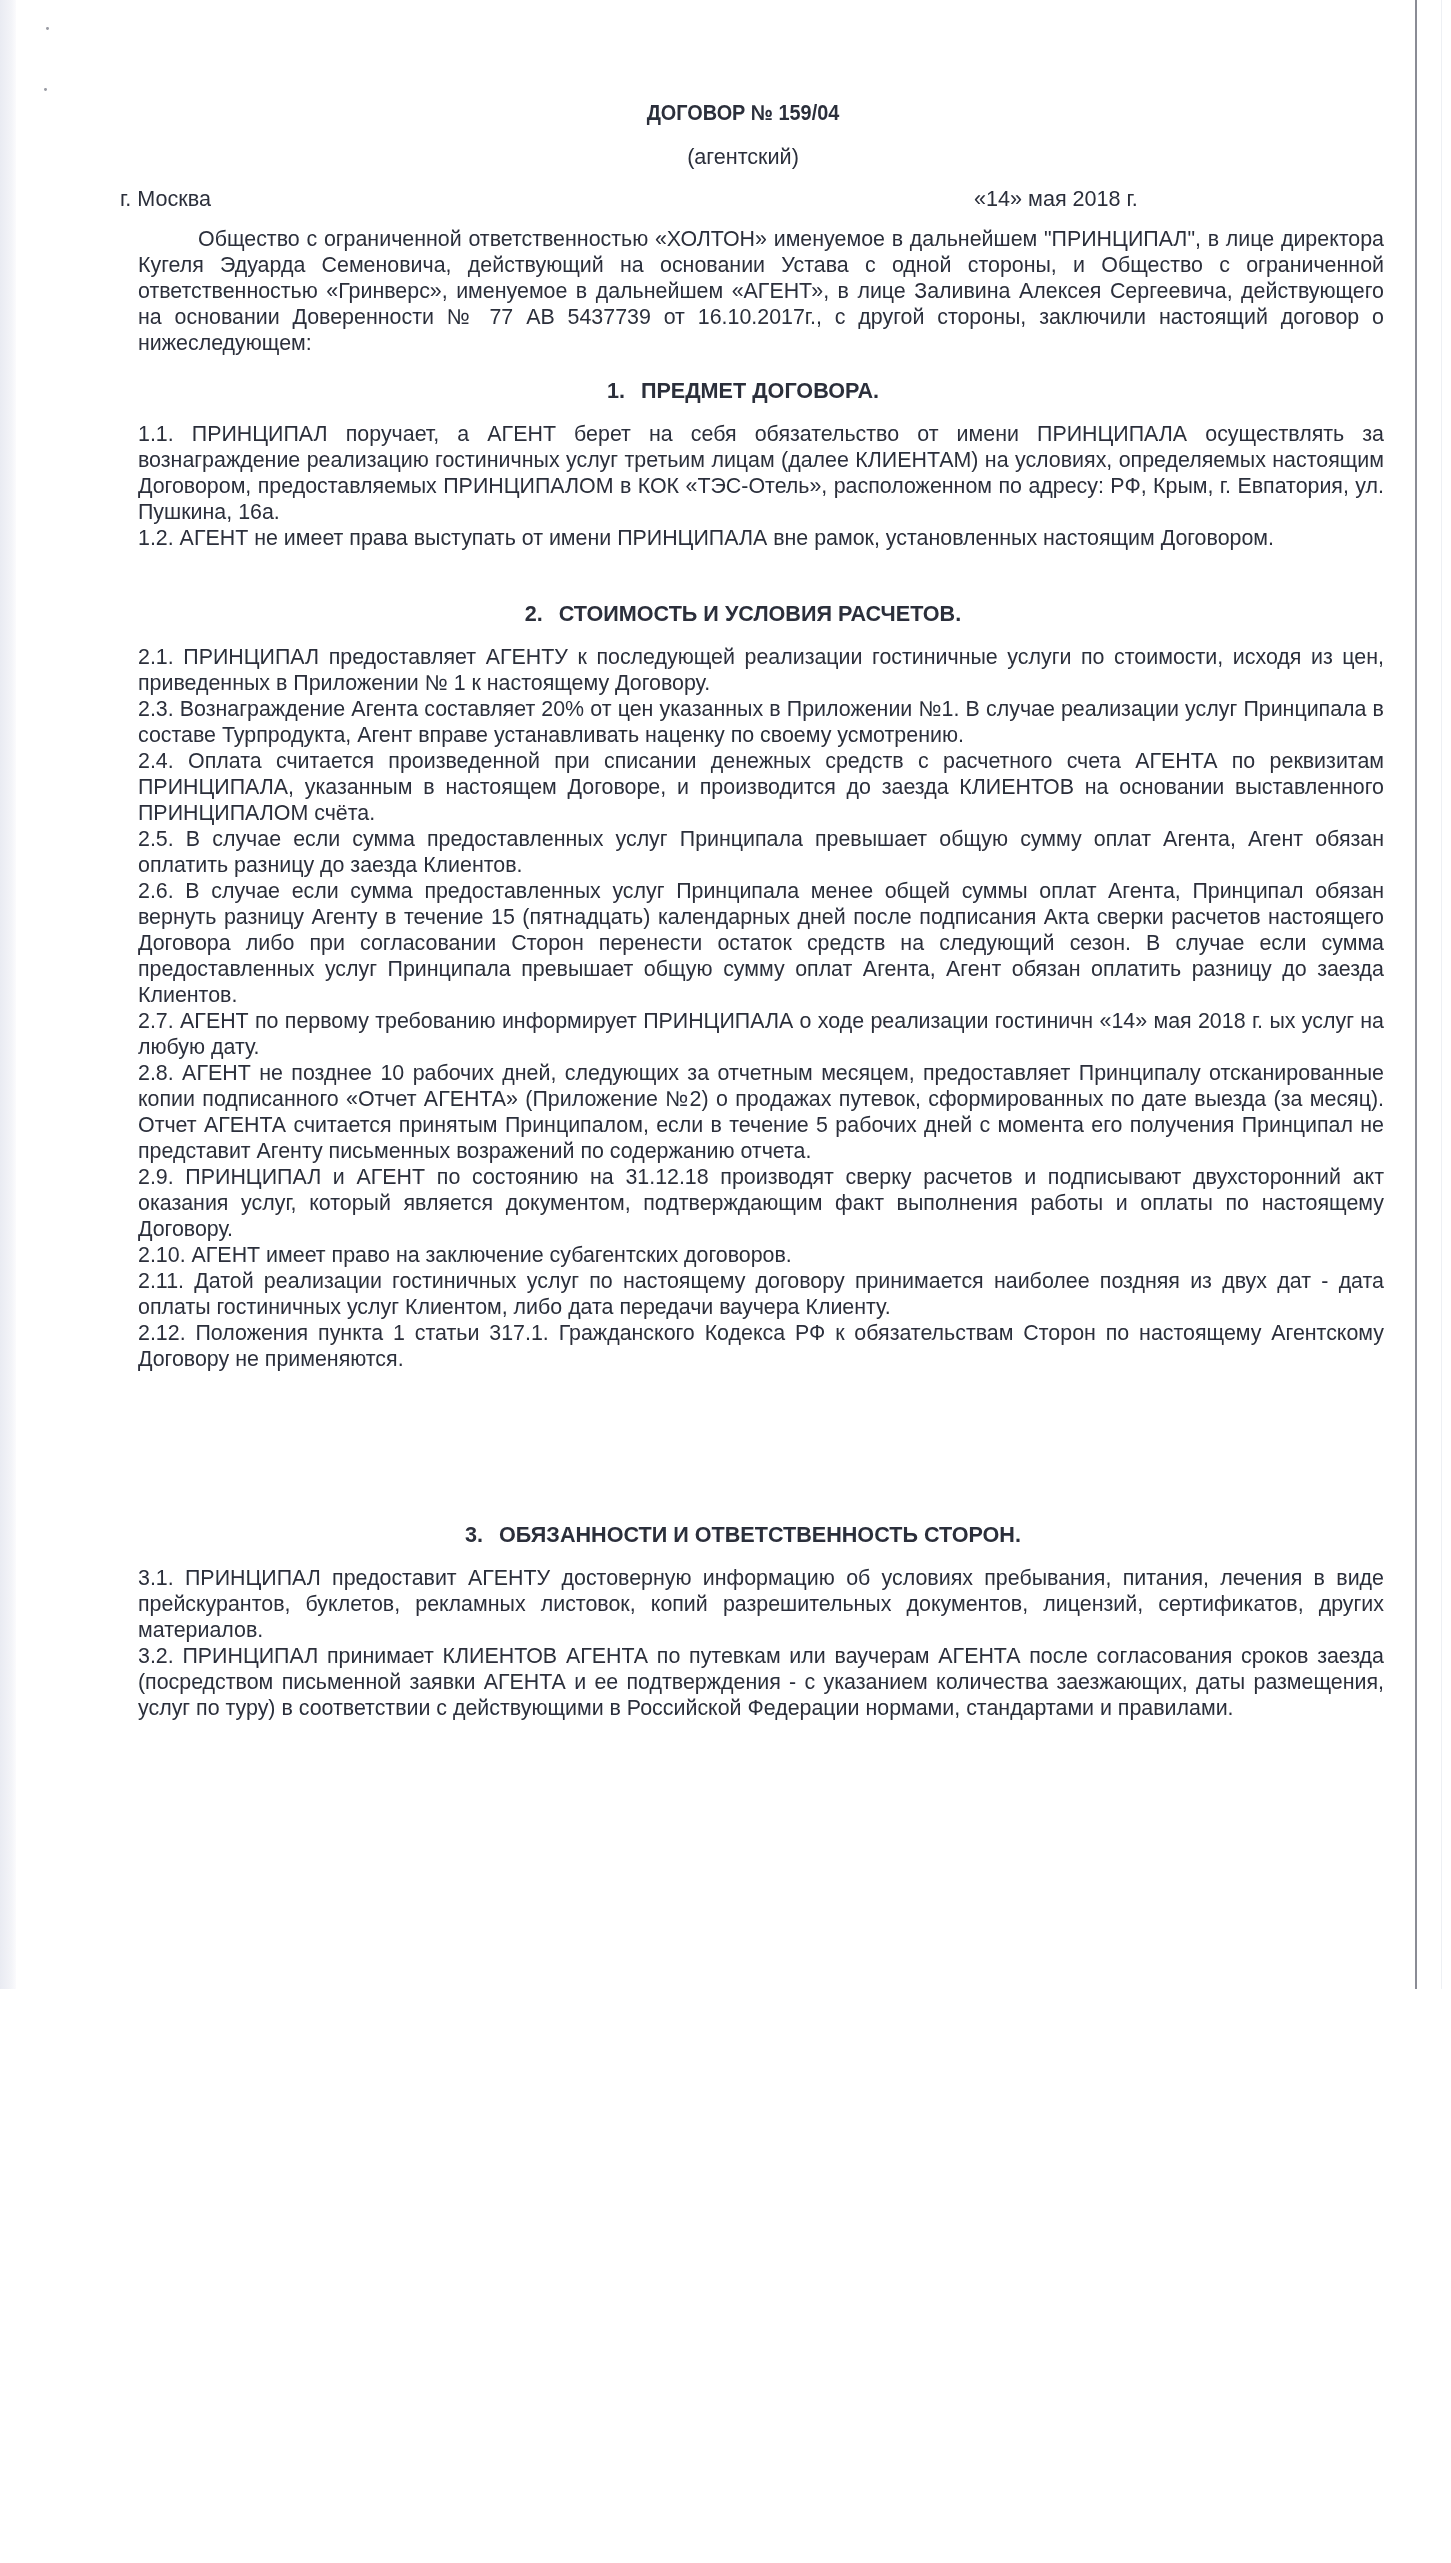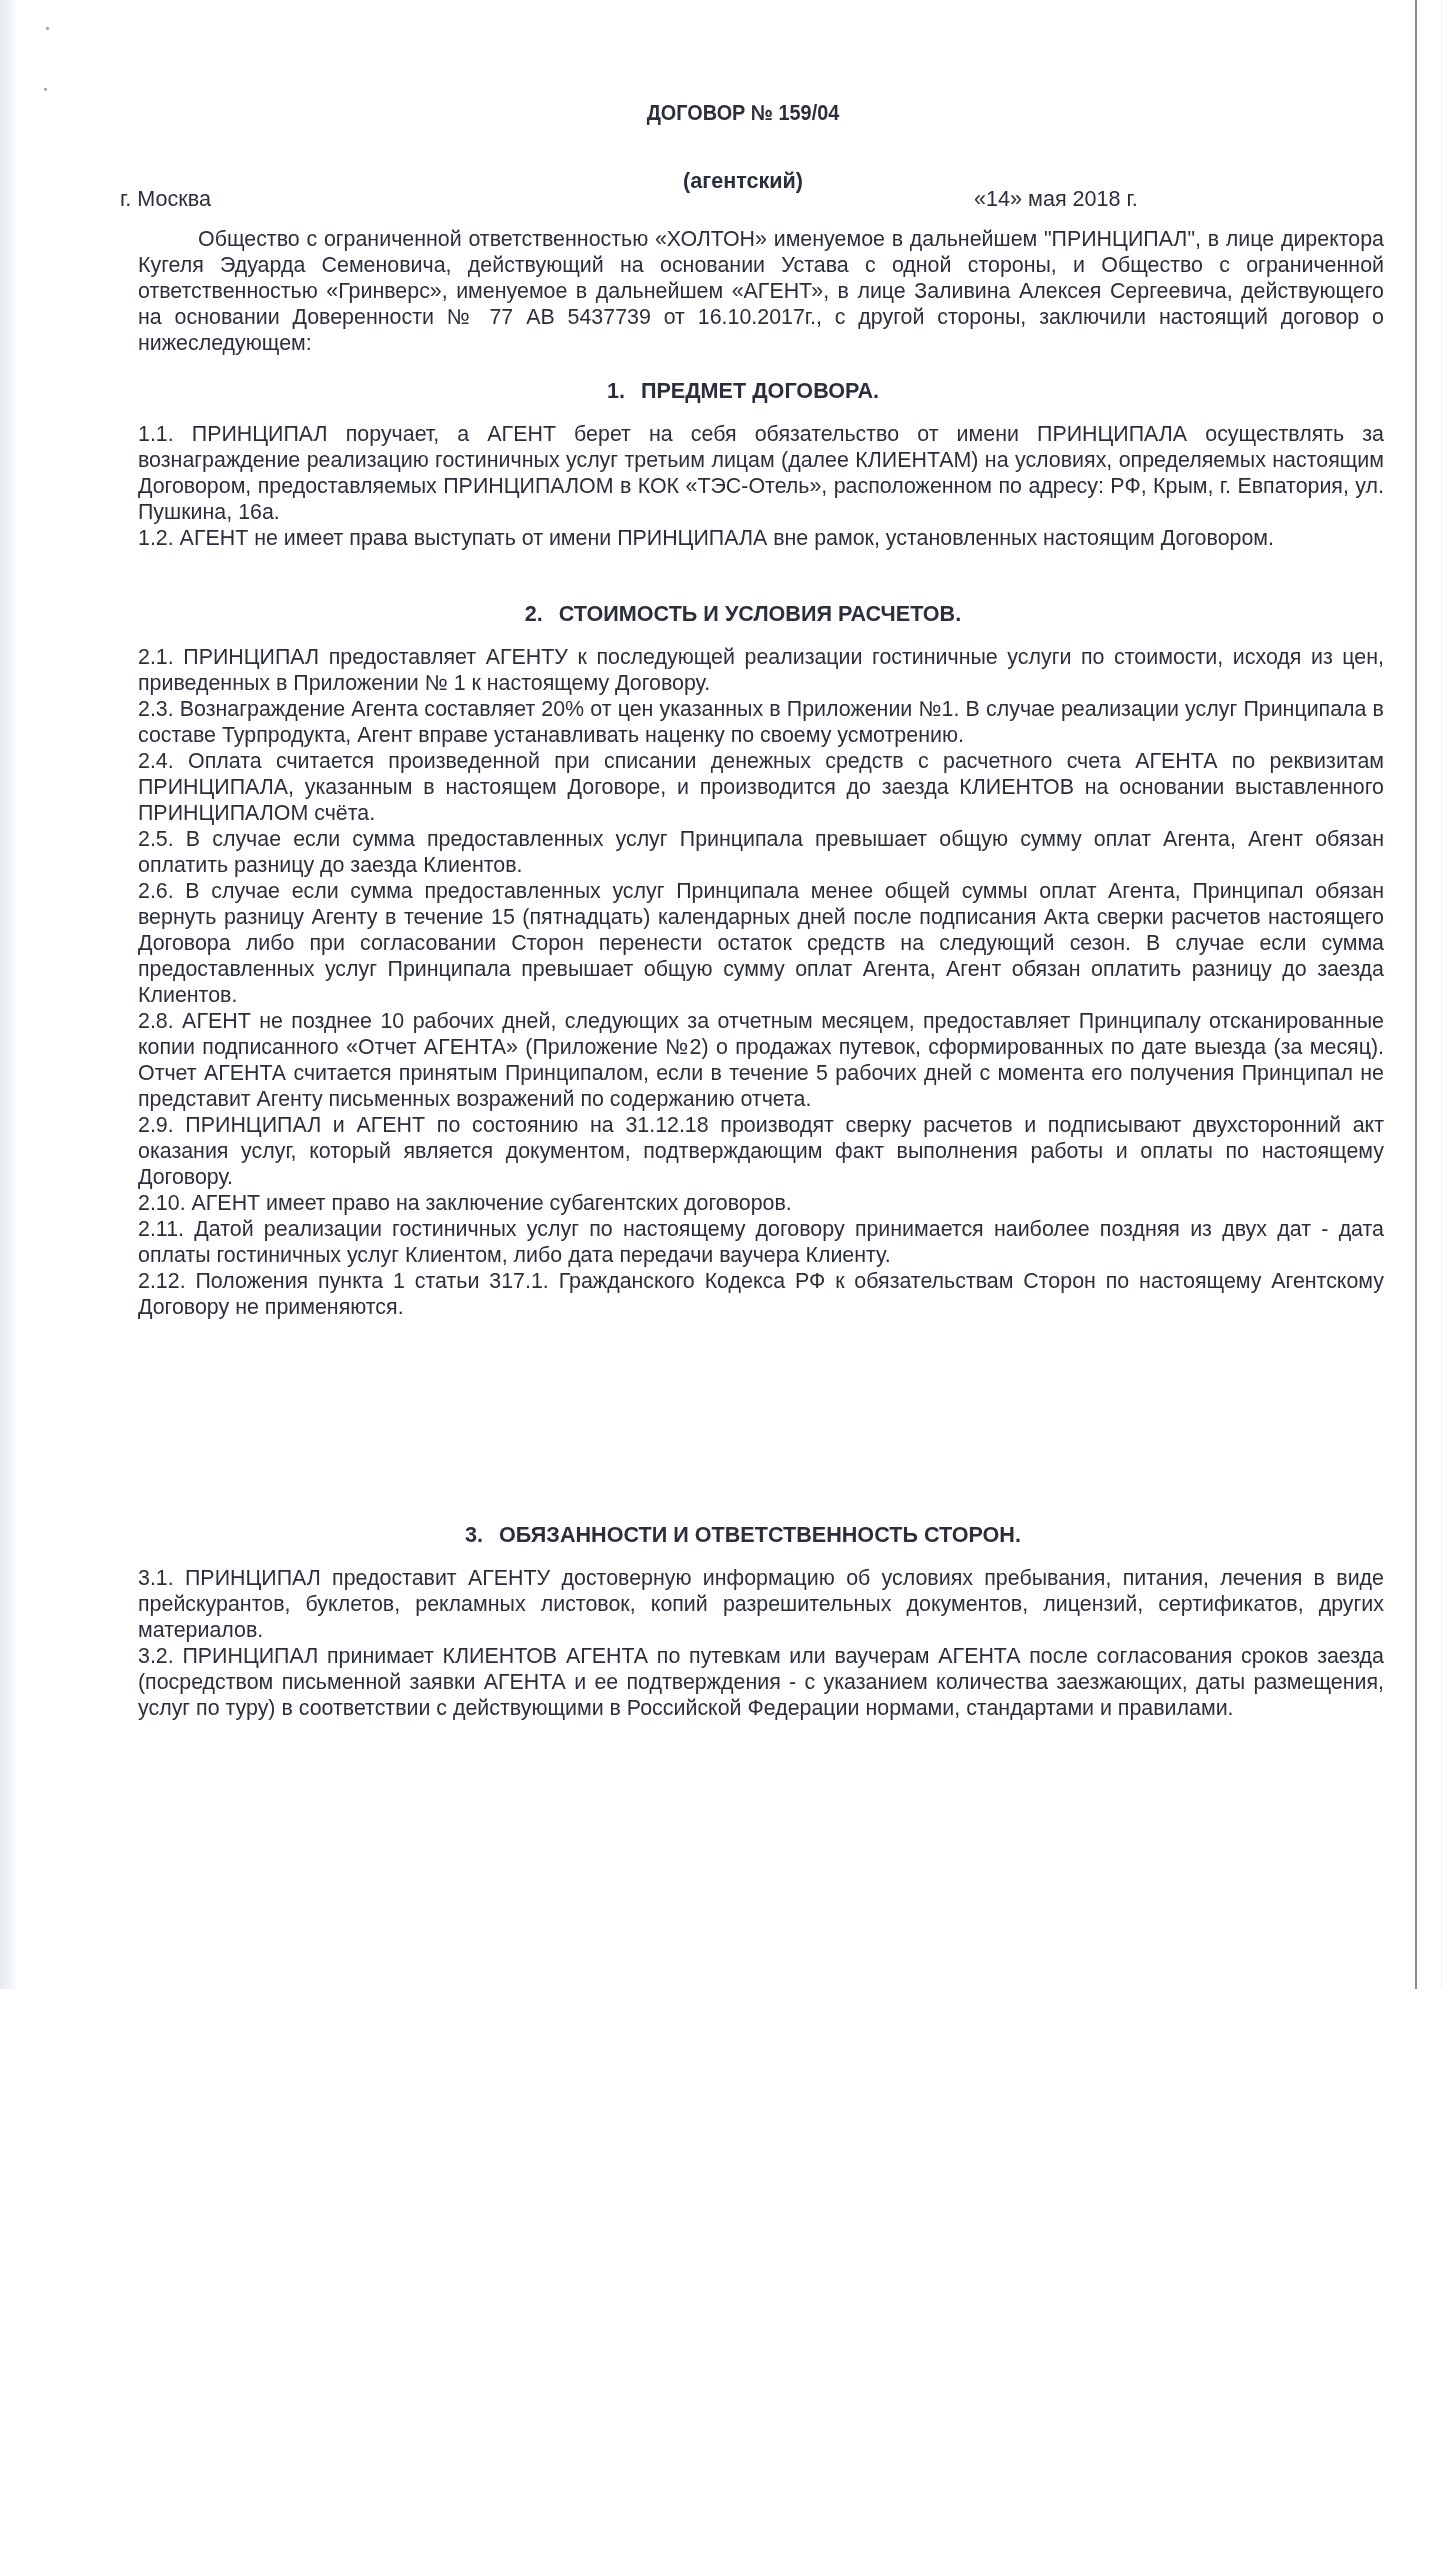--- a/index.html
+++ b/index.html
@@ -71,23 +71,22 @@
     font-size: 21.6px;
     letter-spacing: 0px;
     transform: scaleX(0.92);
   }
   .subtitle {
     position: absolute;
     top: 144px;
     left: 0;
     width: 1246px;
     text-align: center;
-    font-weight: bold;
+    font-weight: normal;
     font-size: 21.6px;
-    margin-top: 24px;
   }
   .city {
     position: absolute;
     top: 186px;
     left: 0;
     font-size: 21.6px;
   }
   .date {
     position: absolute;
     top: 186px;
@@ -154,20 +153,21 @@
 
     <div class="section-heading sec2-head">
       <span class="num">2.</span><span>СТОИМОСТЬ  И  УСЛОВИЯ РАСЧЕТОВ.</span>
     </div>
     <div class="body-text sec2-body">
       <p>2.1. ПРИНЦИПАЛ предоставляет АГЕНТУ к последующей реализации гостиничные услуги по стоимости, исходя из цен, приведенных в Приложении № 1 к настоящему Договору.</p>
       <p>2.3. Вознаграждение Агента составляет 20% от цен указанных в Приложении №1. В случае реализации услуг Принципала в составе Турпродукта, Агент вправе устанавливать наценку по своему усмотрению.</p>
       <p>2.4. Оплата считается произведенной при списании денежных средств с расчетного счета АГЕНТА по реквизитам ПРИНЦИПАЛА, указанным в настоящем Договоре, и производится до заезда КЛИЕНТОВ на основании выставленного ПРИНЦИПАЛОМ счёта.</p>
       <p>2.5. В случае если сумма предоставленных услуг Принципала превышает общую сумму оплат Агента, Агент обязан оплатить разницу до заезда Клиентов.</p>
       <p>2.6. В случае если сумма предоставленных услуг Принципала менее общей суммы оплат Агента, Принципал обязан вернуть разницу Агенту в течение 15 (пятнадцать) календарных дней после подписания Акта сверки расчетов настоящего Договора либо при согласовании Сторон перенести остаток средств на следующий сезон. В случае если сумма предоставленных услуг Принципала превышает общую сумму оплат Агента, Агент обязан оплатить разницу до заезда Клиентов.</p>
+      <p>2.7. АГЕНТ по первому требованию информирует ПРИНЦИПАЛА о ходе реализации гостиничн «14» мая 2018 г. ых услуг на любую дату.</p>
       <p>2.8. АГЕНТ не позднее 10 рабочих дней, следующих за отчетным месяцем, предоставляет Принципалу отсканированные копии подписанного «Отчет АГЕНТА» (Приложение №2) о продажах путевок, сформированных по дате выезда (за месяц). Отчет АГЕНТА считается принятым Принципалом, если в течение 5 рабочих дней с момента его получения Принципал не представит Агенту письменных возражений по содержанию отчета.</p>
       <p>2.9. ПРИНЦИПАЛ и АГЕНТ по состоянию на 31.12.18 производят сверку расчетов и подписывают двухсторонний акт оказания услуг, который является документом, подтверждающим факт выполнения работы и оплаты по настоящему Договору.</p>
       <p>2.10. АГЕНТ имеет право на заключение субагентских договоров.</p>
       <p>2.11. Датой реализации гостиничных услуг по настоящему договору принимается наиболее поздняя из двух дат - дата оплаты гостиничных услуг Клиентом, либо дата передачи ваучера Клиенту.</p>
       <p>2.12. Положения пункта 1 статьи 317.1. Гражданского Кодекса РФ к обязательствам Сторон по настоящему Агентскому Договору не применяются.</p>
     </div>
 
     <div class="section-heading sec3-head">
       <span class="num">3.</span><span>ОБЯЗАННОСТИ И ОТВЕТСТВЕННОСТЬ СТОРОН.</span>
     </div>

